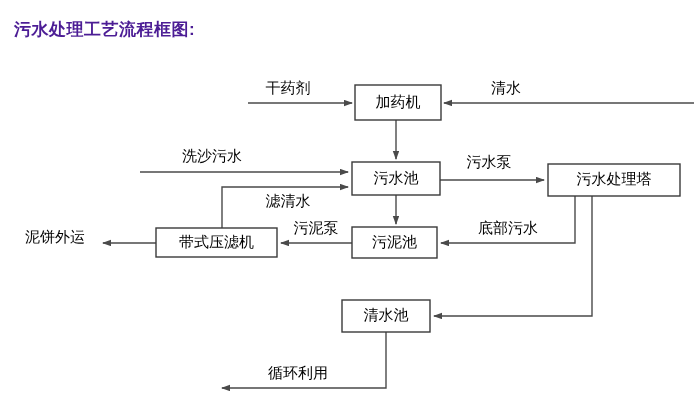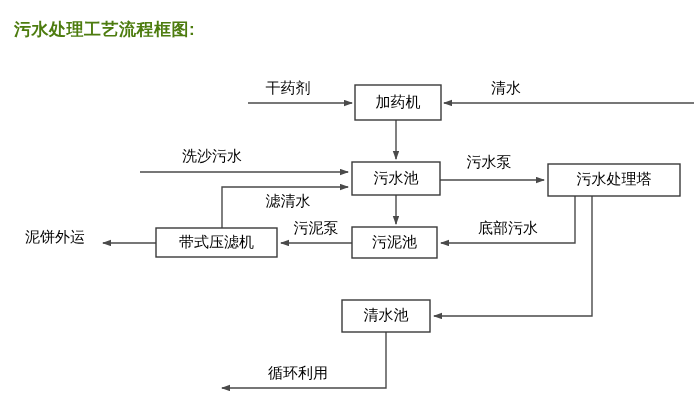--- a/index.html
+++ b/index.html
@@ -14,21 +14,21 @@
     background: #ffffff;
     font-family: "Liberation Sans", "DejaVu Sans", sans-serif;
     overflow: hidden;
   }
   #title {
     position: absolute;
     left: 14px;
     top: 18px;
     font-size: 17px;
     font-weight: bold;
-    color: #4d7c0f;
+    color: #4c1d95;
     letter-spacing: 0.5px;
     white-space: nowrap;
   }
   svg.flow {
     position: absolute;
     left: 0;
     top: 0;
     width: 700px;
     height: 420px;
   }

